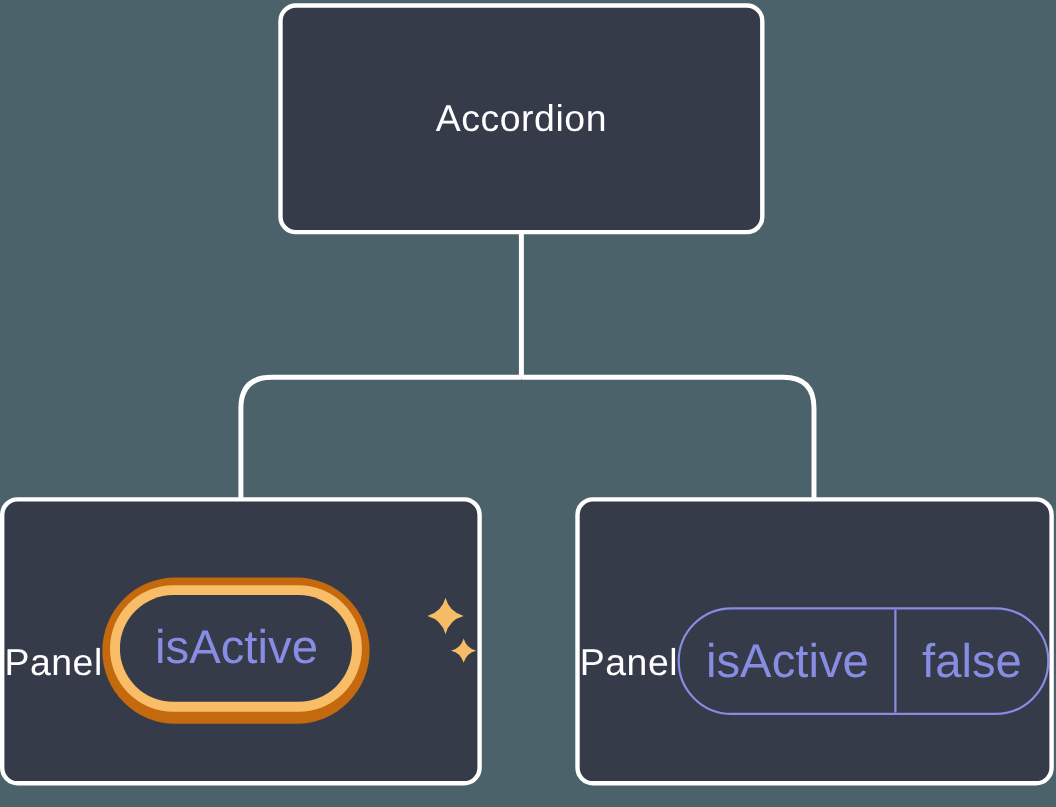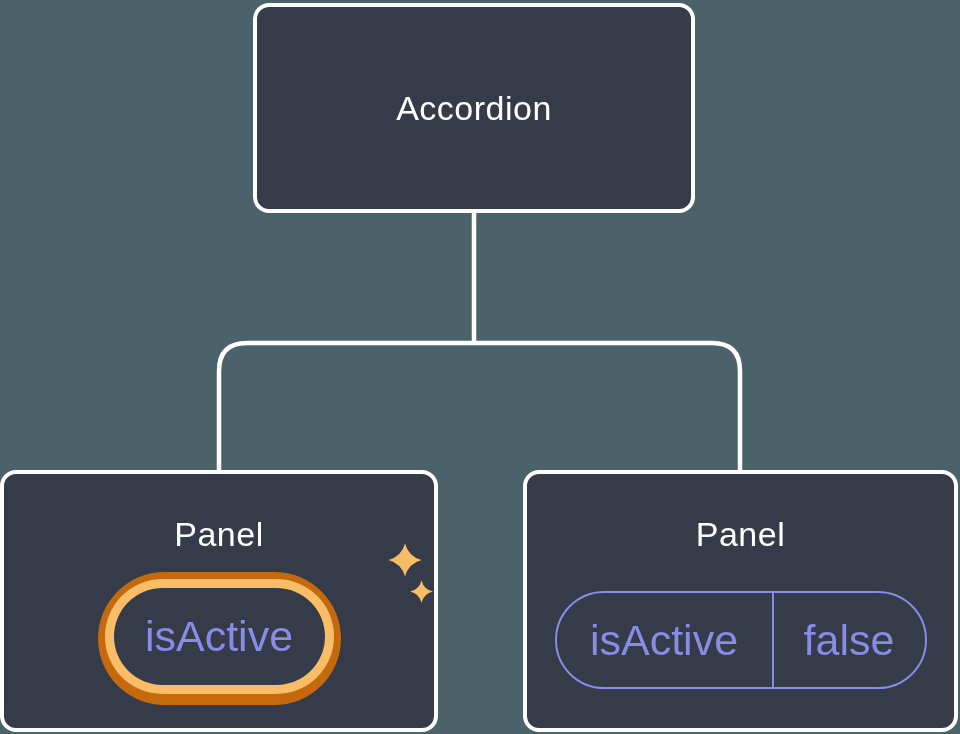--- a/index.html
+++ b/index.html
@@ -28,22 +28,22 @@
     position:absolute;z-index:2;
     background:var(--node-fill);
     border:4px solid var(--node-border);
     border-radius:16px;
   }
   .node-accordion{
     left:253px;top:3px;width:442px;height:210px;
     display:flex;align-items:center;justify-content:center;
   }
   .node-panel{
-    top:470px;width:438px;height:262px;
-    display:flex;flex-direction:column;align-items:center;
+    top:452px;width:438px;height:262px;
+    display:flex;flex-direction:row;align-items:center;
   }
   .node-panel-left{left:0px;}
   .node-panel-right{left:523px;width:435px;}
   .node-title{
     color:var(--title-text);
     font-size:34px;font-weight:500;letter-spacing:0.5px;
   }
   .node-panel .node-title{margin-top:40px;line-height:41px;}
   
   .pill-hl-outer{

